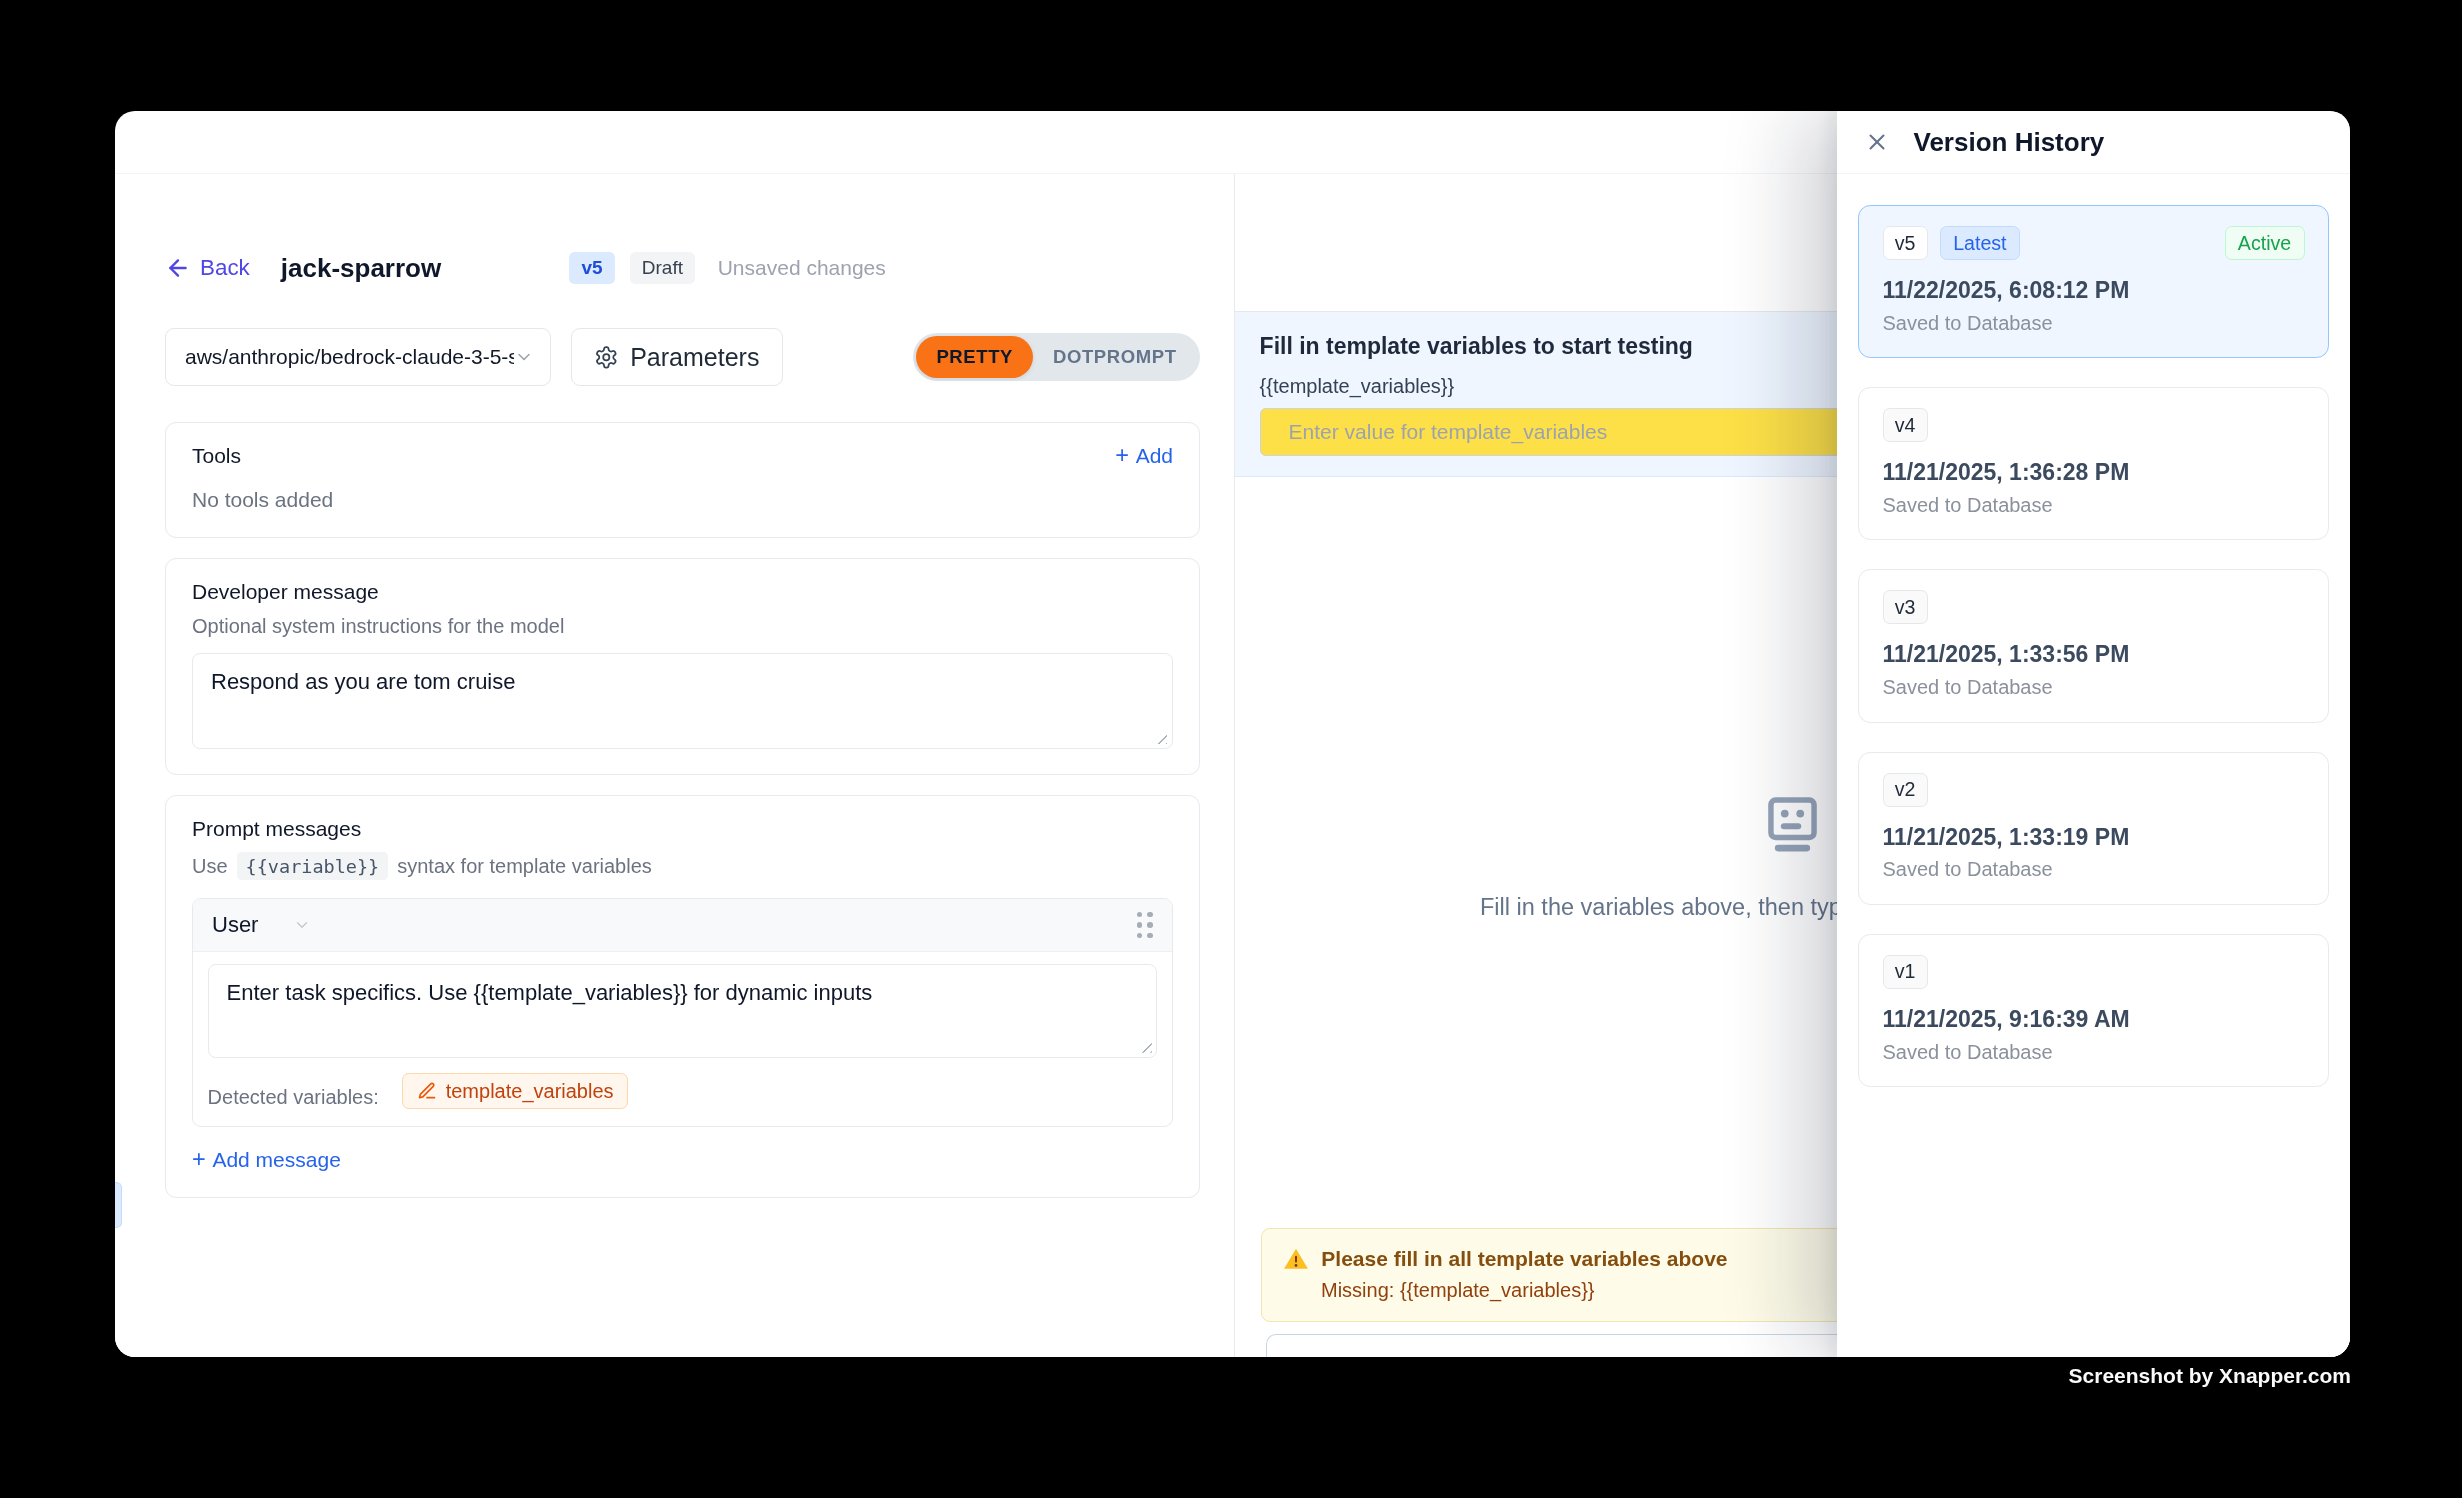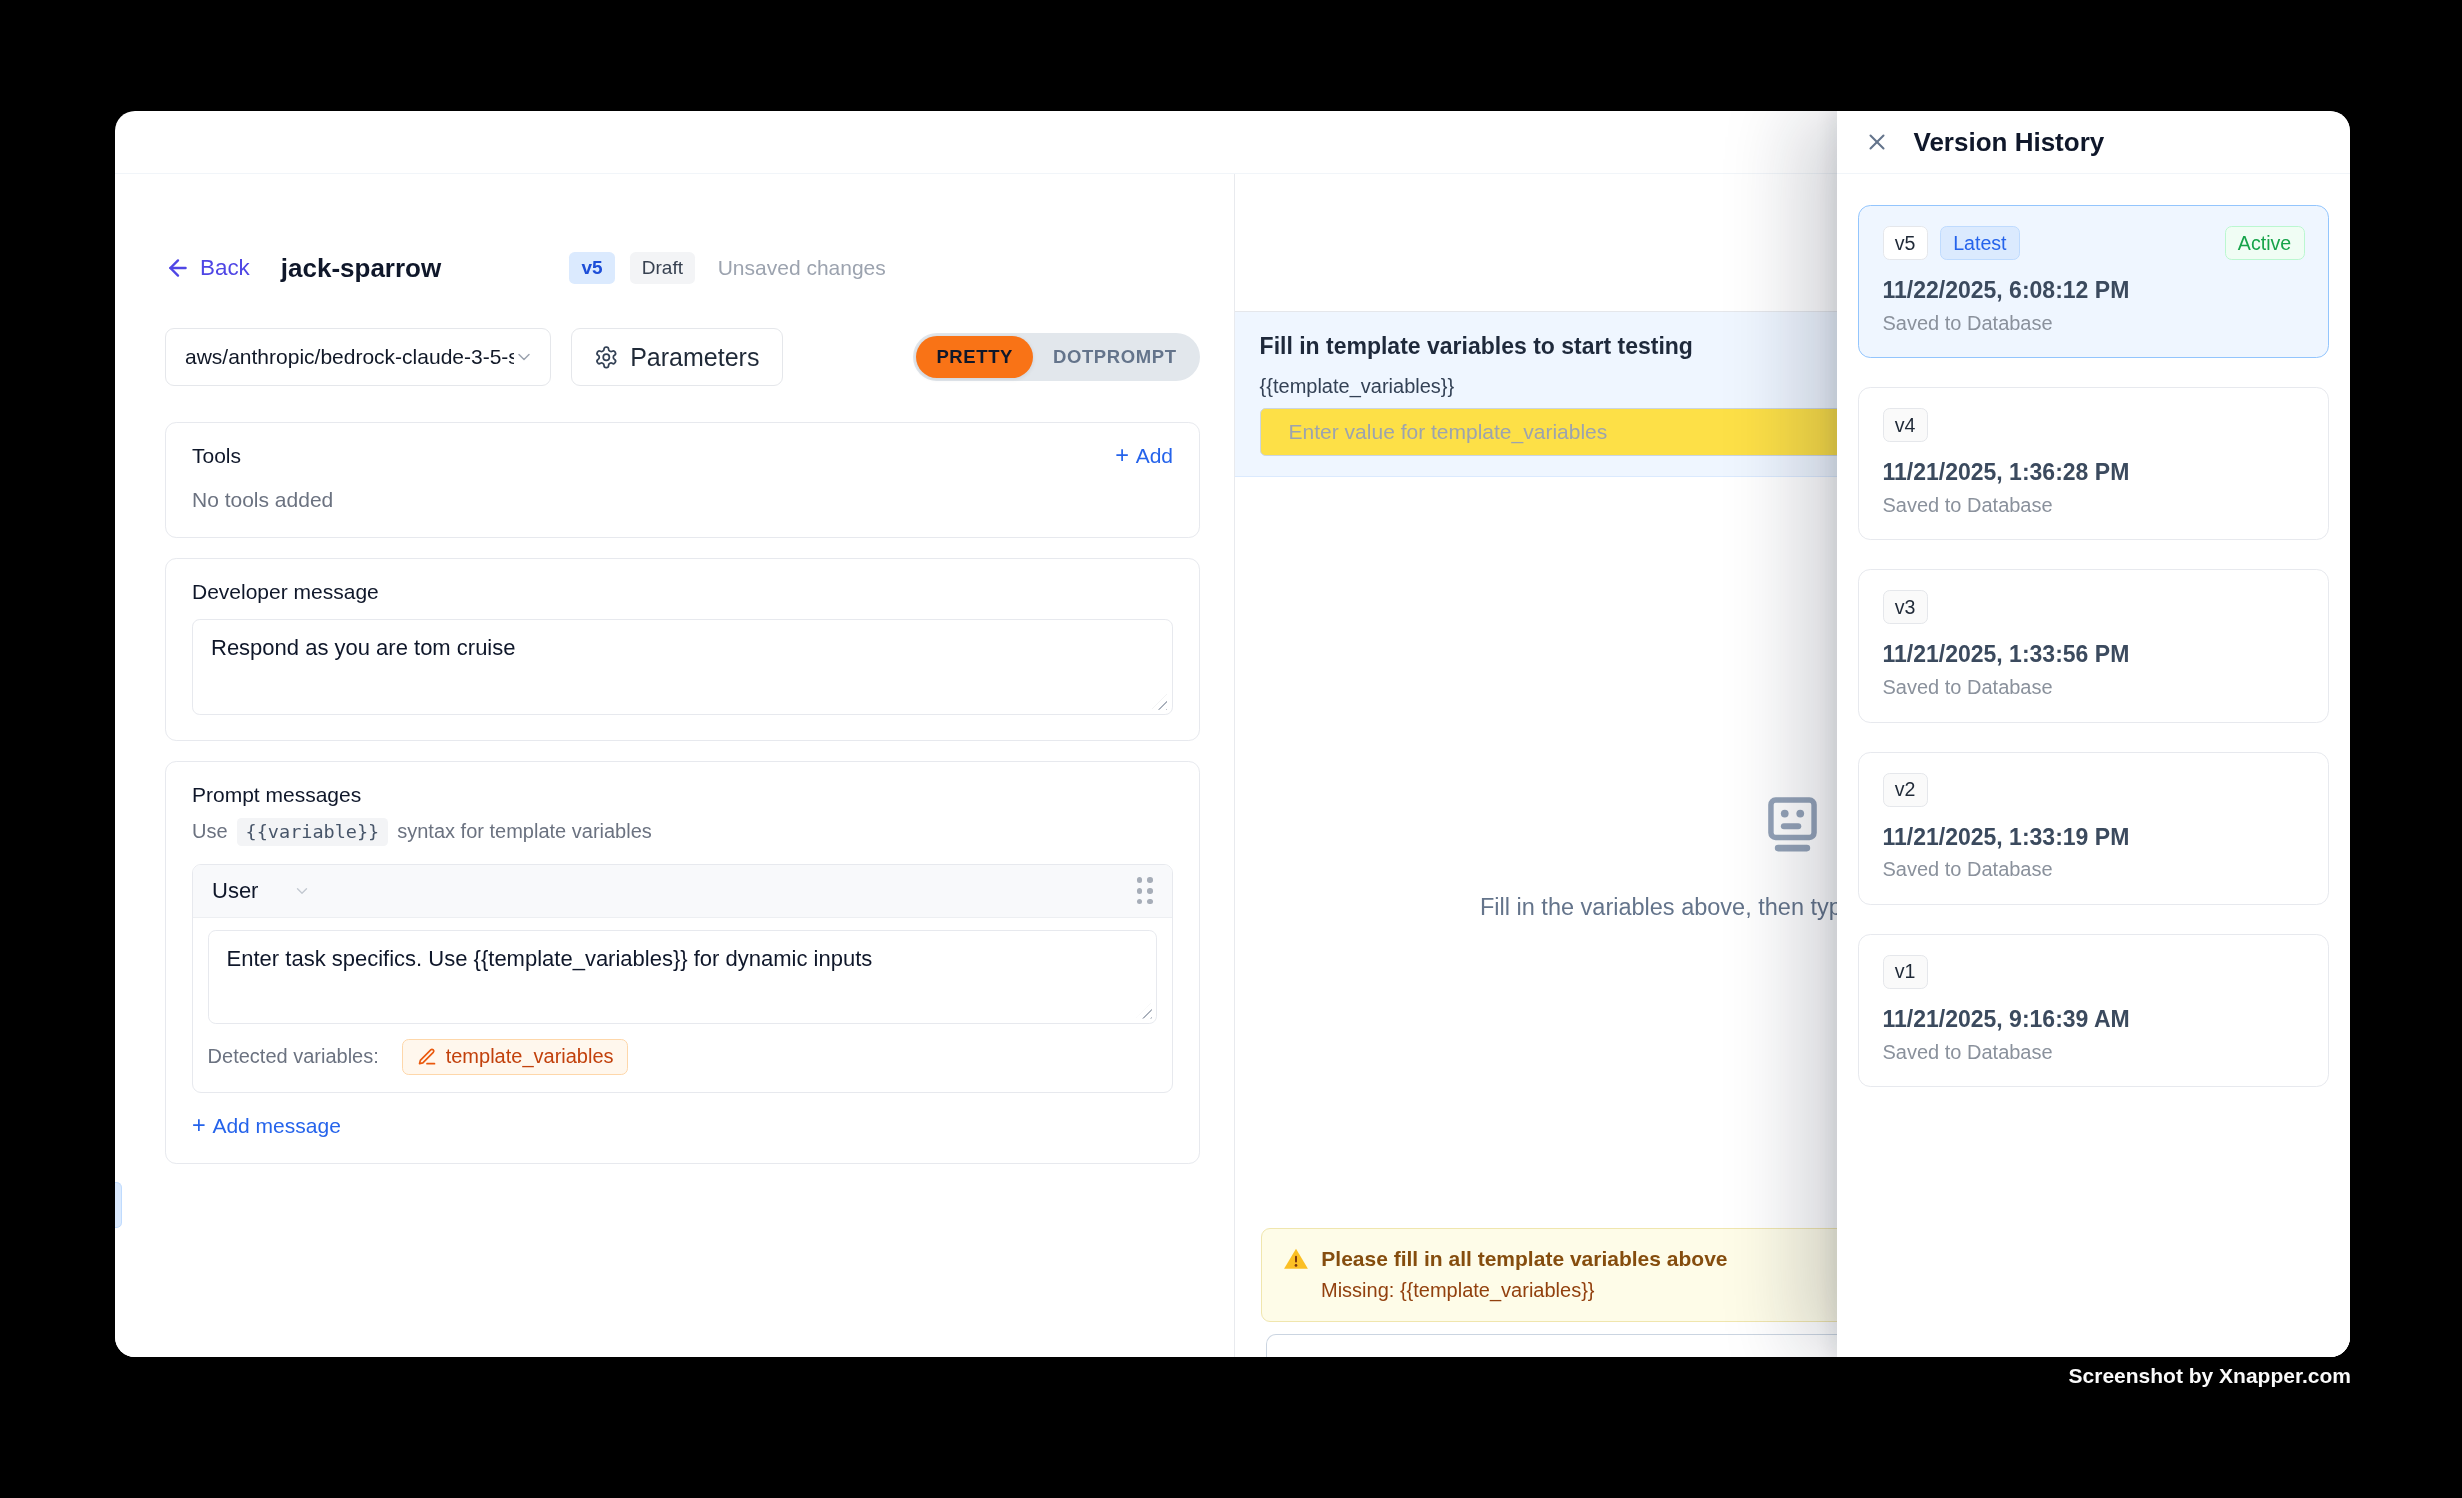--- a/index.html
+++ b/index.html
@@ -59,21 +59,21 @@
   .code-chip { font-family:"DejaVu Sans Mono", monospace; font-size:18.5px; color:#475569;
                background:#f3f4f6; border-radius:4.5px; padding:3.4px 9px; }
 
   .msg-block { margin-top:18px; border:1.1px solid #e7e9ee; border-radius:9px; overflow:hidden; }
   .msg-header { background:#f8f9fb; border-bottom:1.1px solid #edeff2; height:53px; display:flex; align-items:center; padding:0 19px; cursor:pointer; }
   .msg-role { font-size:22px; color:#0f172a; }
   .msg-header .chev { margin-left:35px; width:18px; height:18px; }
   .dots { margin-left:auto; display:grid; grid-template-columns:repeat(2,5.6px); grid-auto-rows:5.6px; gap:5px; cursor:grab; }
   .dots i { width:5.6px; height:5.6px; border-radius:50%; background:#a6adb8; }
   .msg-body { padding:12.3px 14.6px 0; }
-  .detected-row { display:flex; align-items:center; padding:14.6px 14.6px 17px; }
+  .detected-row { display:flex; align-items:flex-end; padding:14.6px 14.6px 17px; }
   .detected-label { font-size:20px; color:#6b7280; }
   .var-chip { margin-left:23.5px; display:flex; align-items:center; gap:9px; font-size:20px; color:#c2410c;
               background:#fff7ed; border:1.1px solid #fed7aa; border-radius:6.7px; padding:5.6px 13.4px; cursor:pointer; }
   .var-chip svg { width:20px; height:20px; }
   .add-msg { margin-top:21px; }
 
   
   .test-col { flex:1; min-width:0; border-left:1.1px solid #e8eaee; display:flex; flex-direction:column; background:#fff; }
   .test-top { height:137px; flex:none; }
   .test-vars { flex:none; border-top:1.1px solid #e5e7eb; border-bottom:1.1px solid #dbeafe;
@@ -176,20 +176,21 @@
             <span class="blue-link">
               <span class="plus">+</span>
               <span>Add</span>
             </span>
           </div>
           <div class="empty-text">No tools added</div>
         </div>
 
         <div class="card">
           <div class="section-title">Developer message</div>
+          <div class="subtitle">Optional system instructions for the model</div>
           <div class="ta-wrap">
             <textarea rows="3" style="height: 96px;">Respond as you are tom cruise</textarea>
             <span class="resizer"></span>
           </div>
         </div>
 
         <div class="card">
           <div class="section-title">Prompt messages</div>
           <div class="hint-row">
             <span>Use</span>

